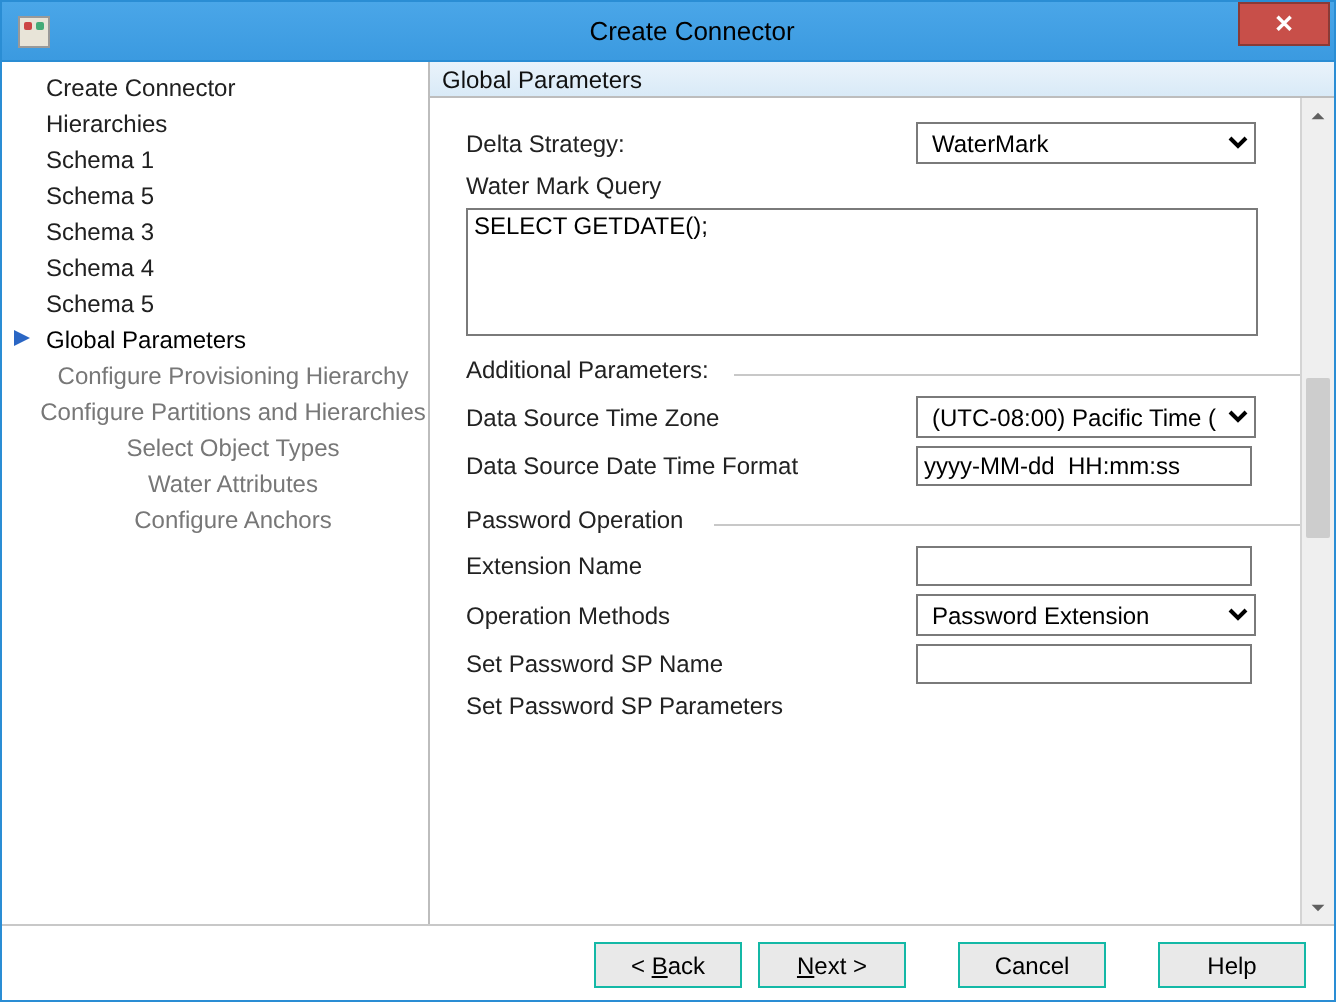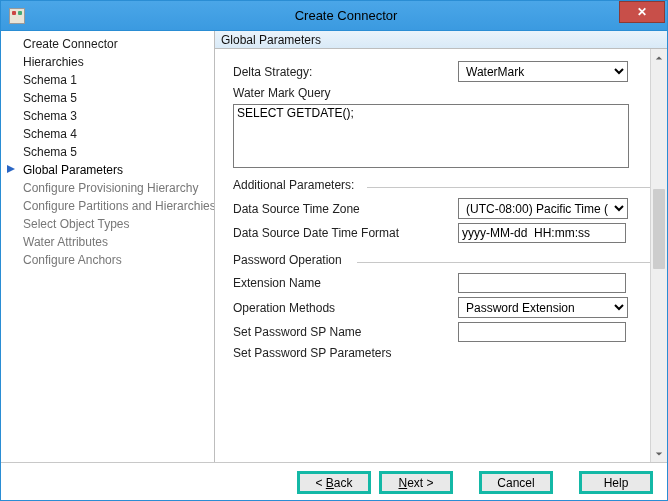--- a/index.html
+++ b/index.html
@@ -68,21 +68,21 @@
   }
   .nav-item {
     display:flex; align-items:center;
     padding: 1px 4px 1px 22px;
     height: 18px;
     color:#202020;
     cursor:default;
     position:relative;
     white-space:nowrap;
   }
-  .nav-item.sub { padding-left: 22px; color:#777; }
+  .nav-item.sub { padding-left: 22px; color:#777;justify-content:center; }
   .nav-item.active::before {
     content:""; position:absolute; left:6px; top:4px;
     border-left: 8px solid #2a66c4;
     border-top: 4px solid transparent;
     border-bottom: 4px solid transparent;
   }
   .nav-item.active { color:#000; }
   .rightpanel {
     flex:1;
     display:flex; flex-direction:column;
@@ -143,21 +143,21 @@
     height: 40px;
     border-top:1px solid #c8c8c8;
     display:flex; align-items:center; justify-content:flex-end;
     gap:8px;
     padding-right:14px;
     background:#fff;
   }
   button.btn {
     width:74px; height:23px;
     background:#e9e9e9;
-    border:3px solid #14b8a6;
+    border:1px solid #14b8a6;
     font-family:inherit; font-size:12px;
     text-align:center;
     padding:0;
   }
   button.btn .u { text-decoration:underline; }
   .gap { width:10px; }
 </style>
 </head>
 <body>
 

